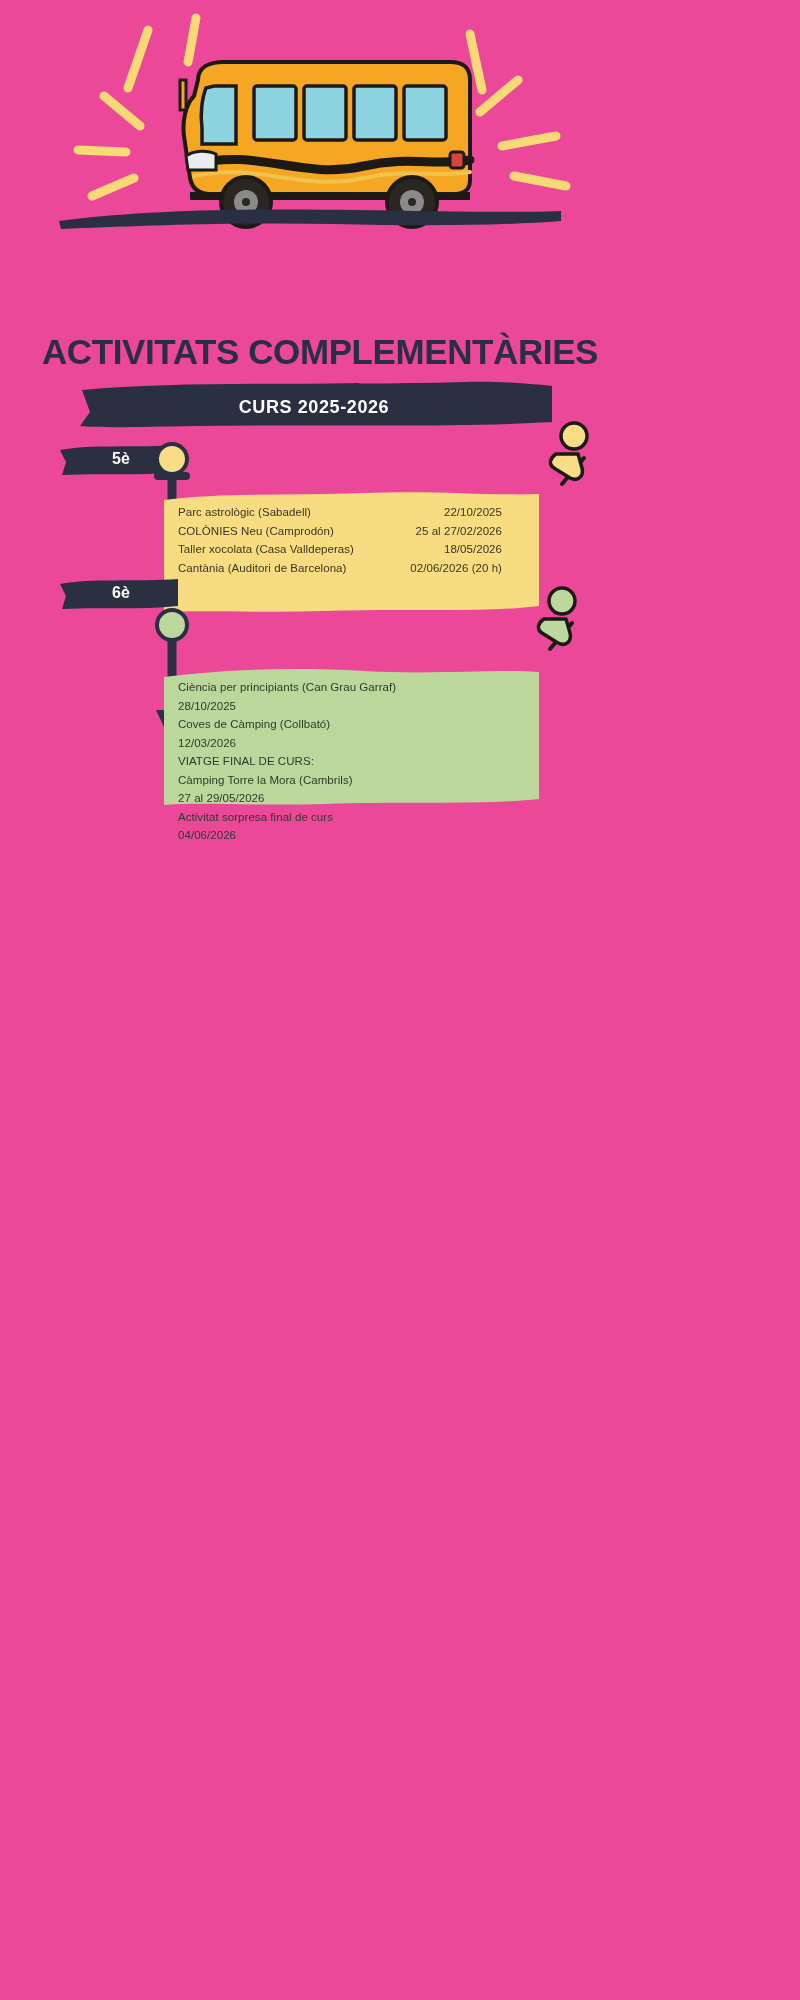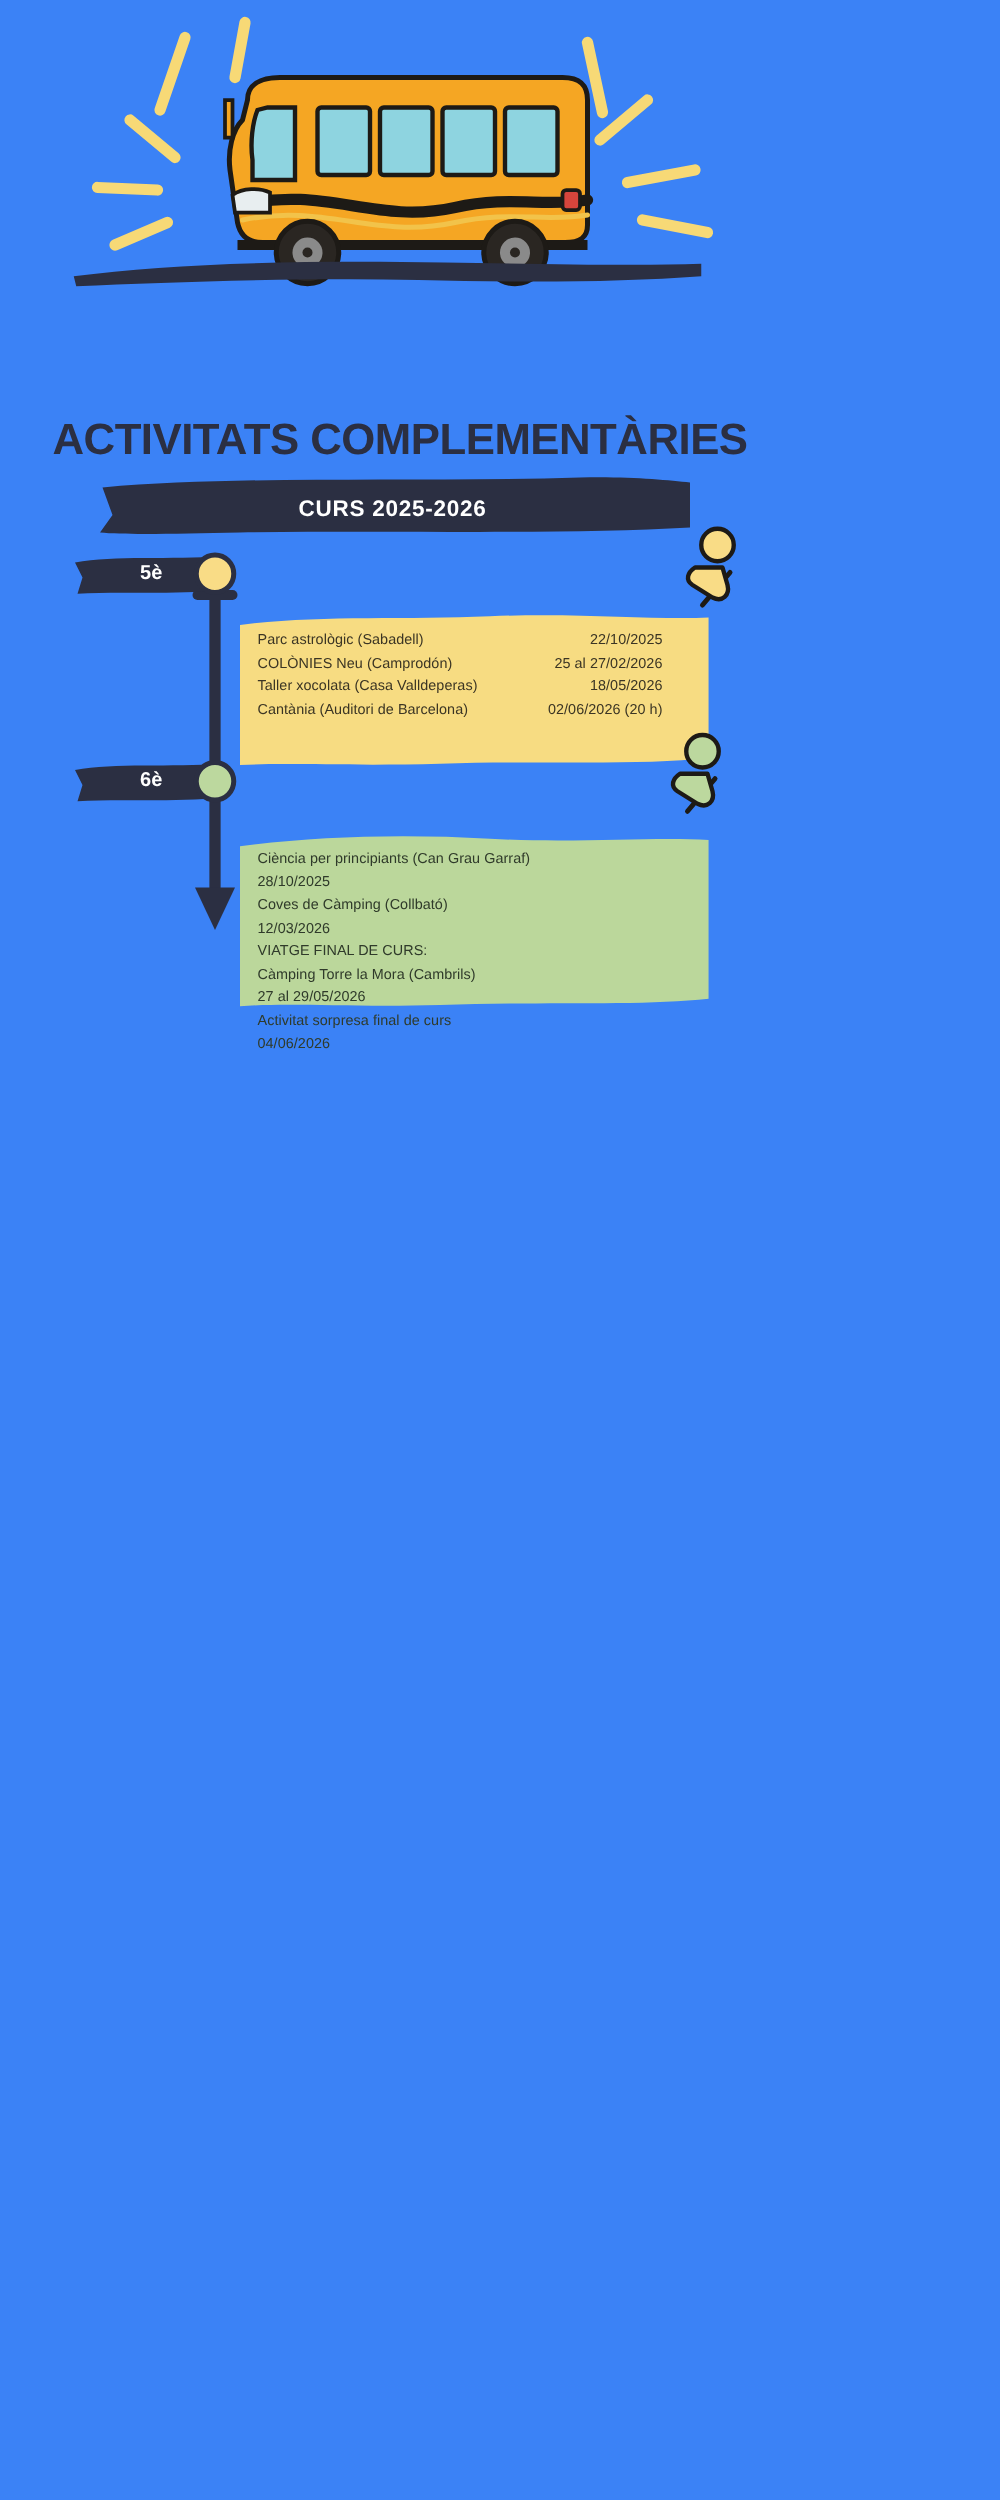--- a/index.html
+++ b/index.html
@@ -7,21 +7,21 @@
     width: 800px;
     height: 2000px;
     background: #ffffff;
     font-family: "Liberation Sans", sans-serif;
     overflow: hidden;
   }
   .page {
     position: relative;
     width: 800px;
     height: 2000px;
-    background: #3b82f6;
+    background: #ec4899;
   }
 
   
   .hero {
     position: absolute;
     left: 0; top: 0;
     width: 640px;
     height: 300px;
   }
   .rays { position: absolute; left: 0; top: 0; width: 640px; height: 250px; }
@@ -69,21 +69,21 @@
     width: 40px; height: 280px;
   }
 
   
   .group { position: absolute; left: 0; width: 640px; }
   .group-5 { top: 490px; height: 150px; }
   .group-6 { top: 665px; height: 165px; }
 
   .card {
     position: absolute;
-    left: 192px;
+    left: 164px;
     width: 352px;
     padding: 13px 14px 14px 14px;
   }
   .card-svg { position: absolute; left: 0; top: 0; z-index: 0; }
   .card-rows { position: relative; z-index: 1; }
 
   .row {
     display: flex;
     align-items: baseline;
     justify-content: space-between;
@@ -106,21 +106,21 @@
   }
   .badge-svg { position: absolute; left: 0; top: 0; }
   .badge-text {
     position: absolute; left: 0; top: 0;
     width: 122px; height: 34px;
     display: flex; align-items: center; justify-content: center;
     color: #fff; font-size: 16px; font-weight: 700;
     padding-left: 4px;
   }
   .badge-5 { left: 58px; top: 442px; }
-  .badge-6 { left: 58px; top: 608px; }
+  .badge-6 { left: 58px; top: 576px; }
 
   
   .node {
     position: absolute;
     width: 34px; height: 34px;
     border-radius: 50%;
     border: 4px solid #2b2f42;
   }
   .node-5 { left: 155px; top: 442px; background: #f9dc86; }
   .node-6 { left: 155px; top: 608px; background: #bcd89e; }

